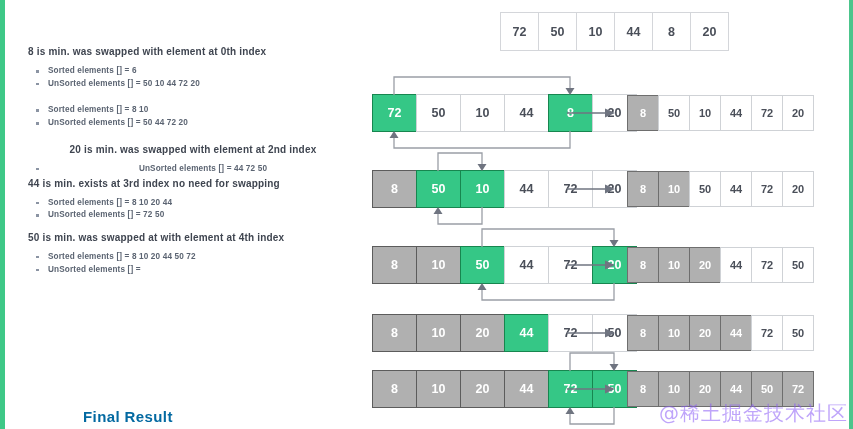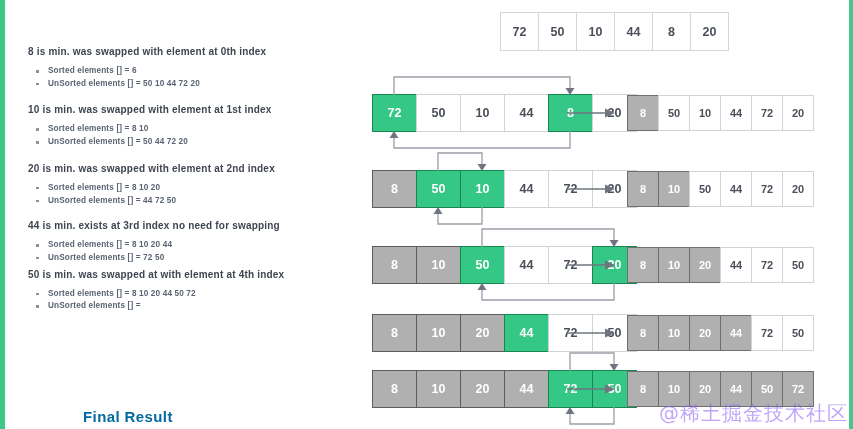--- a/index.html
+++ b/index.html
@@ -16,38 +16,38 @@
   }
   .edge-right{
     position:absolute;right:0;top:0;width:4px;height:429px;
     background:#4cc58c;
   }
 
   
   .text-col{
     position:absolute;left:28px;top:46px;width:330px;
   }
-  .step-block{margin-bottom:4px;}
+  .step-block{margin-bottom:10px;}
   .step-title{
     font-size:10px;font-weight:bold;color:#3f4550;
     letter-spacing:.2px;margin:0 0 7px 0;line-height:1.2;
   }
   .step-list{margin:0;padding:0;list-style:none;}
   .step-list li{
     position:relative;padding-left:20px;
     font-size:8.2px;color:#5b6472;font-weight:bold;
     line-height:1.55;letter-spacing:.15px;
   }
   .step-list li::before{
     content:"";position:absolute;left:8px;top:5px;
     width:2.5px;height:2.5px;background:#8b94a3;border-radius:0;
   }
   .step-gap-0{margin-bottom:14px;}
   .step-gap-1{margin-bottom:14px;}
-  .step-gap-2{margin-bottom:13px;}
+  .step-gap-2{margin-bottom:2px;text-align:center;}
   .step-gap-3{}
 
   .final-result{
     position:absolute;left:83px;top:408px;
     font-size:15px;font-weight:bold;color:#0369a1;letter-spacing:.4px;
   }
 
   
   .array{
     position:absolute;display:flex;
@@ -115,30 +115,28 @@
 
 <div class="text-col" id="text-col">
     <div class="step-block step-gap-0">
       <div class="step-title">8 is min. was swapped with element at 0th index</div>
       <ul class="step-list">
         <li>Sorted elements []  = 6</li>
         <li>UnSorted elements []  = 50 10 44 72 20</li>
       </ul>
     </div>
     <div class="step-block step-gap-1">
-      <div class="step-title">10 is min. was swapped with element at 1st index</div>
       <ul class="step-list">
         <li>Sorted elements []  = 8 10</li>
         <li>UnSorted elements []  = 50 44 72 20</li>
       </ul>
     </div>
     <div class="step-block step-gap-2">
       <div class="step-title">20 is min. was swapped with element at 2nd index</div>
       <ul class="step-list">
-        <li>Sorted elements []  = 8 10 20</li>
         <li>UnSorted elements []  = 44 72 50</li>
       </ul>
     </div>
     <div class="step-block step-gap-3">
       <div class="step-title">44 is min. exists at 3rd index no need for swapping</div>
       <ul class="step-list">
         <li>Sorted elements []  = 8 10 20 44</li>
         <li>UnSorted elements []  = 72 50</li>
       </ul>
     </div>

